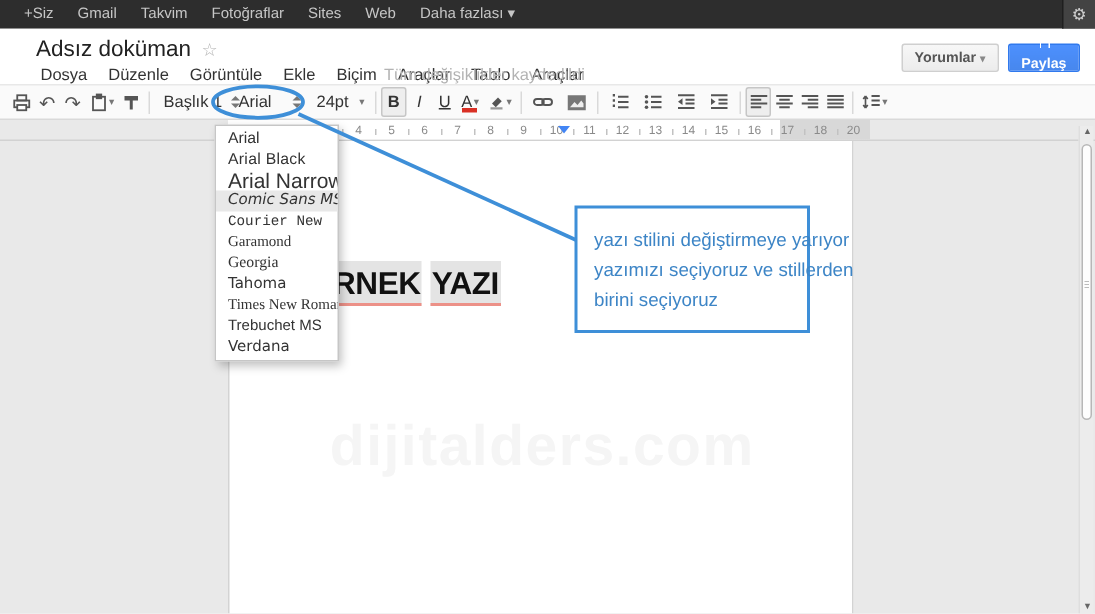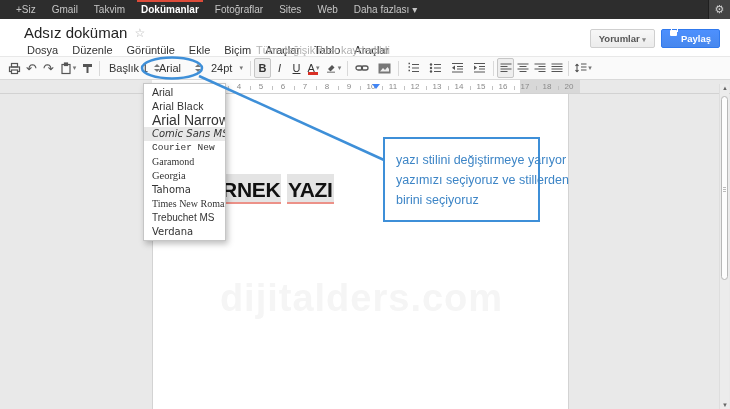--- a/index.html
+++ b/index.html
@@ -21,21 +21,21 @@
   .header { position:absolute; top:19px; left:0; width:730px; height:37px; background:#fff; z-index:3; }
   .doc-title-row { position:absolute; left:24px; top:5px; display:flex; align-items:center; gap:7px; }
   .doc-title { font-size:15px; color:#222; }
   .star { color:#b5b5b5; font-size:12px; }
   .menubar { position:absolute; left:20px; top:25px; display:flex;align-items:flex-end; }
   .menu-item { font-size:11px; color:#333; padding:0 7px; line-height:12px; cursor:pointer; }
   .save-status { position:absolute; left:256px; top:25px; font-size:11px; color:#b3b3b3; line-height:12px; }
   .hdr-buttons { position:absolute; right:10px; top:10px; display:flex; gap:6px; }
   .btn { font-size:9.5px; font-weight:bold; height:19px; line-height:17px; border-radius:2px; padding:0 8px; cursor:pointer; }
   .btn-comments { color:#555; background:linear-gradient(#f7f7f7,#ececec); border:1px solid #cfcfcf; }
-  .btn-share { color:#fff; background:linear-gradient(#4d90fe,#4787ed); border:1px solid #3079ed; display:flex; gap:4px; }
+  .btn-share { color:#fff; background:linear-gradient(#4d90fe,#4787ed); border:1px solid #3079ed; display:flex; align-items:center; gap:4px;flex-direction:column; }
   .caret { font-size:7px; color:#888; }
   .btn-share .lock { display:inline-block; width:7px; height:6px; background:#fff; border-radius:1px; position:relative; }
   .btn-share .lock::before { content:""; position:absolute; left:1px; top:-4px; width:5px; height:5px; border:1.4px solid #fff; border-bottom:none; border-radius:3px 3px 0 0; }
 
   
   .toolbar { position:absolute; top:56px; left:0; width:730px; height:24px; background:#fafafa; border-top:1px solid #e8e8e8; border-bottom:1px solid #d9d9d9; display:flex; align-items:center; padding-left:6px; z-index:3; }
   .ticon { width:17px; height:20px; display:flex; align-items:center; justify-content:center; cursor:pointer; color:#555; flex:none; }
   .ticon svg { display:block; }
   .ticon.wide { width:22px; }
   .tsep { width:1px; height:15px; background:#d9d9d9; margin:0 3px; flex:none; }
@@ -100,21 +100,20 @@
 <body>
 
 <div id="app">
 
   <div class="topbar">
     <div class="topbar-links">
 
     <span class="tb-link">+Siz</span>
         <span class="tb-link">Gmail</span>
         <span class="tb-link">Takvim</span>
-        <span class="tb-link active">Dokümanlar</span>
         <span class="tb-link">Fotoğraflar</span>
         <span class="tb-link">Sites</span>
         <span class="tb-link">Web</span>
         <span class="tb-link">Daha fazlası ▾</span>
       </div>
     <div class="topbar-right">
       <span class="tb-gear">⚙</span>
     </div>
   </div>
 

